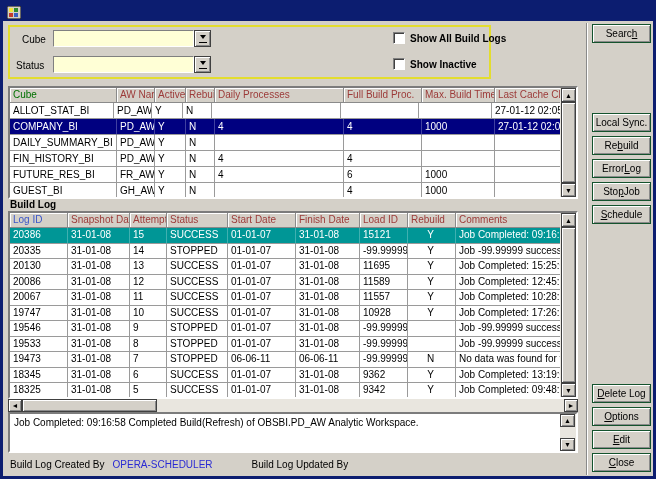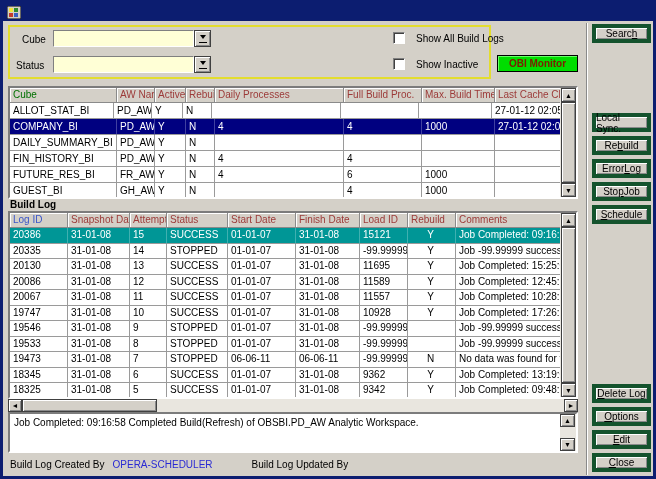--- a/index.html
+++ b/index.html
@@ -27,38 +27,38 @@
     position:absolute; height:17px; background:#ffffd6;
     border:1px solid; border-color:#808080 #fff #fff #808080; width:141px;
   }
   .lov-btn {
     position:absolute; width:17px; height:17px; background:#d4d0c8;
     border:1px solid #404040; box-shadow:inset 1px 1px 0 #fff, inset -1px -1px 0 #8a8a8a;
     display:flex; flex-direction:column; align-items:center; justify-content:center;
   }
   .lov-tri { width:0; height:0; border:3px solid transparent; border-top:4px solid #000; }
   .lov-bar { width:8px; height:1px; background:#000; margin-top:0px; }
-  .checkrow { position:absolute; display:flex; align-items:center; gap:11px; }
+  .checkrow { position:absolute; display:flex; align-items:center; gap:5px;font-weight:bold; }
   .checkbox {
     width:12px; height:12px; background:#fff;
     border:1px solid; border-color:#808080 #fff #fff #808080;
     box-shadow:inset 1px 1px 0 #404040;
   }
   .checklabel { font-size:10px; color:#000; }
   .obi-monitor {
     position:absolute; left:494px; top:52px; width:81px; height:17px;
     background:#00dd00; border:1px solid #000;
     box-shadow:inset 1px 1px 0 #66ff66;
     font-size:10px; font-weight:bold; color:#7b2000;
     display:flex; align-items:center; justify-content:center;
   }
   
   .btn {
     position:absolute; left:589px; width:59px; height:19px;
-    background:#d4d0c8; border:4px solid #14532d;
+    background:#d4d0c8; border:1px solid #14532d;
     box-shadow:inset 1px 1px 0 #fff, inset -1px -1px 0 #8a8a8a;
     font-size:10px; color:#000; display:flex; align-items:center; justify-content:center;
     cursor:default;
   }
   .groove { position:absolute; left:583px; top:20px; width:2px; height:452px;
     border-left:1px solid #8a8a8a; border-right:1px solid #fff; }
   
   .tbl {
     position:absolute; left:5px; width:570px; background:#fff;
     border:2px solid; border-color:#7c7c7c #fff #fff #7c7c7c; overflow:hidden;
@@ -139,21 +139,20 @@
   </div>
 
   <div class="checkrow" style="left:390px; top:29px;">
     <span class="checkbox"></span>
     <span class="checklabel">Show All Build Logs</span>
   </div>
   <div class="checkrow" style="left:390px; top:55px;">
     <span class="checkbox"></span>
     <span class="checklabel">Show Inactive</span>
   </div>
-  <div class="obi-monitor">OBI Monitor</div>
 
   <div class="groove"></div>
   <div class="btn" style="top:21px;">Searc<u>h</u></div>
   <div class="btn" style="top:110px;">Local Sync.</div>
   <div class="btn" style="top:133px;">Re<u>b</u>uild</div>
   <div class="btn" style="top:156px;">Error <u>L</u>og</div>
   <div class="btn" style="top:179px;">Sto<u>p</u> Job</div>
   <div class="btn" style="top:202px;"><u>S</u>chedule</div>
   <div class="btn" style="top:381px;"><u>D</u>elete Log</div>
   <div class="btn" style="top:404px;"><u>O</u>ptions</div>

